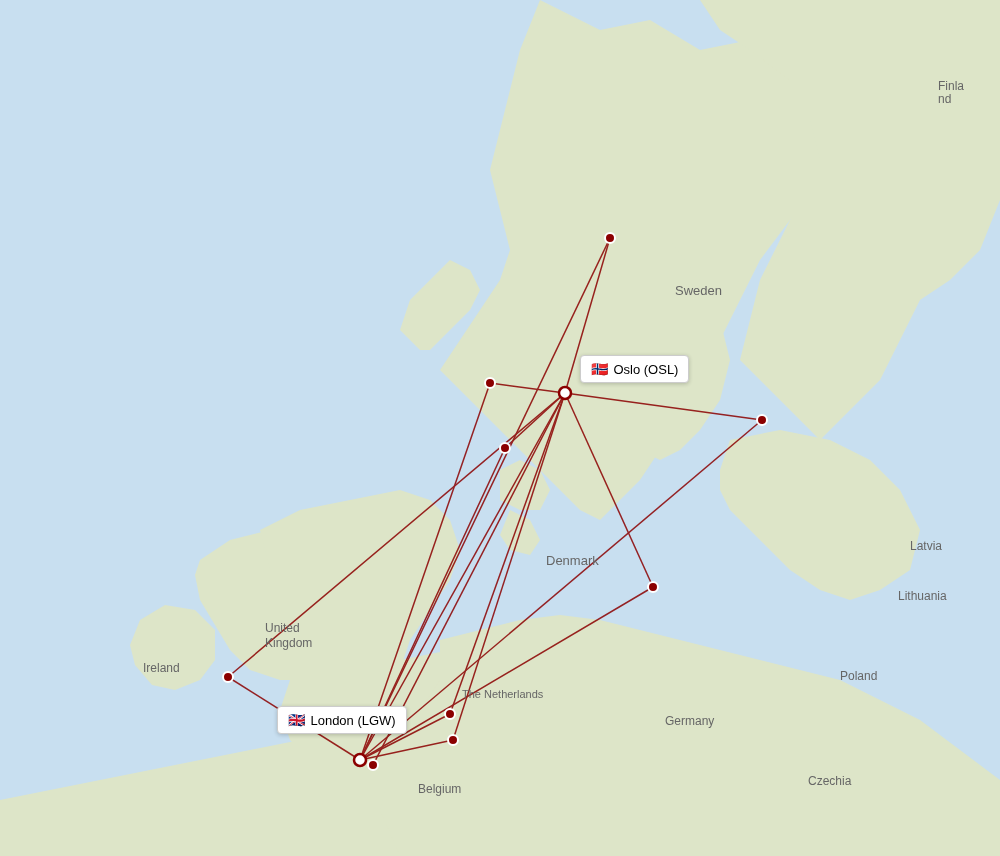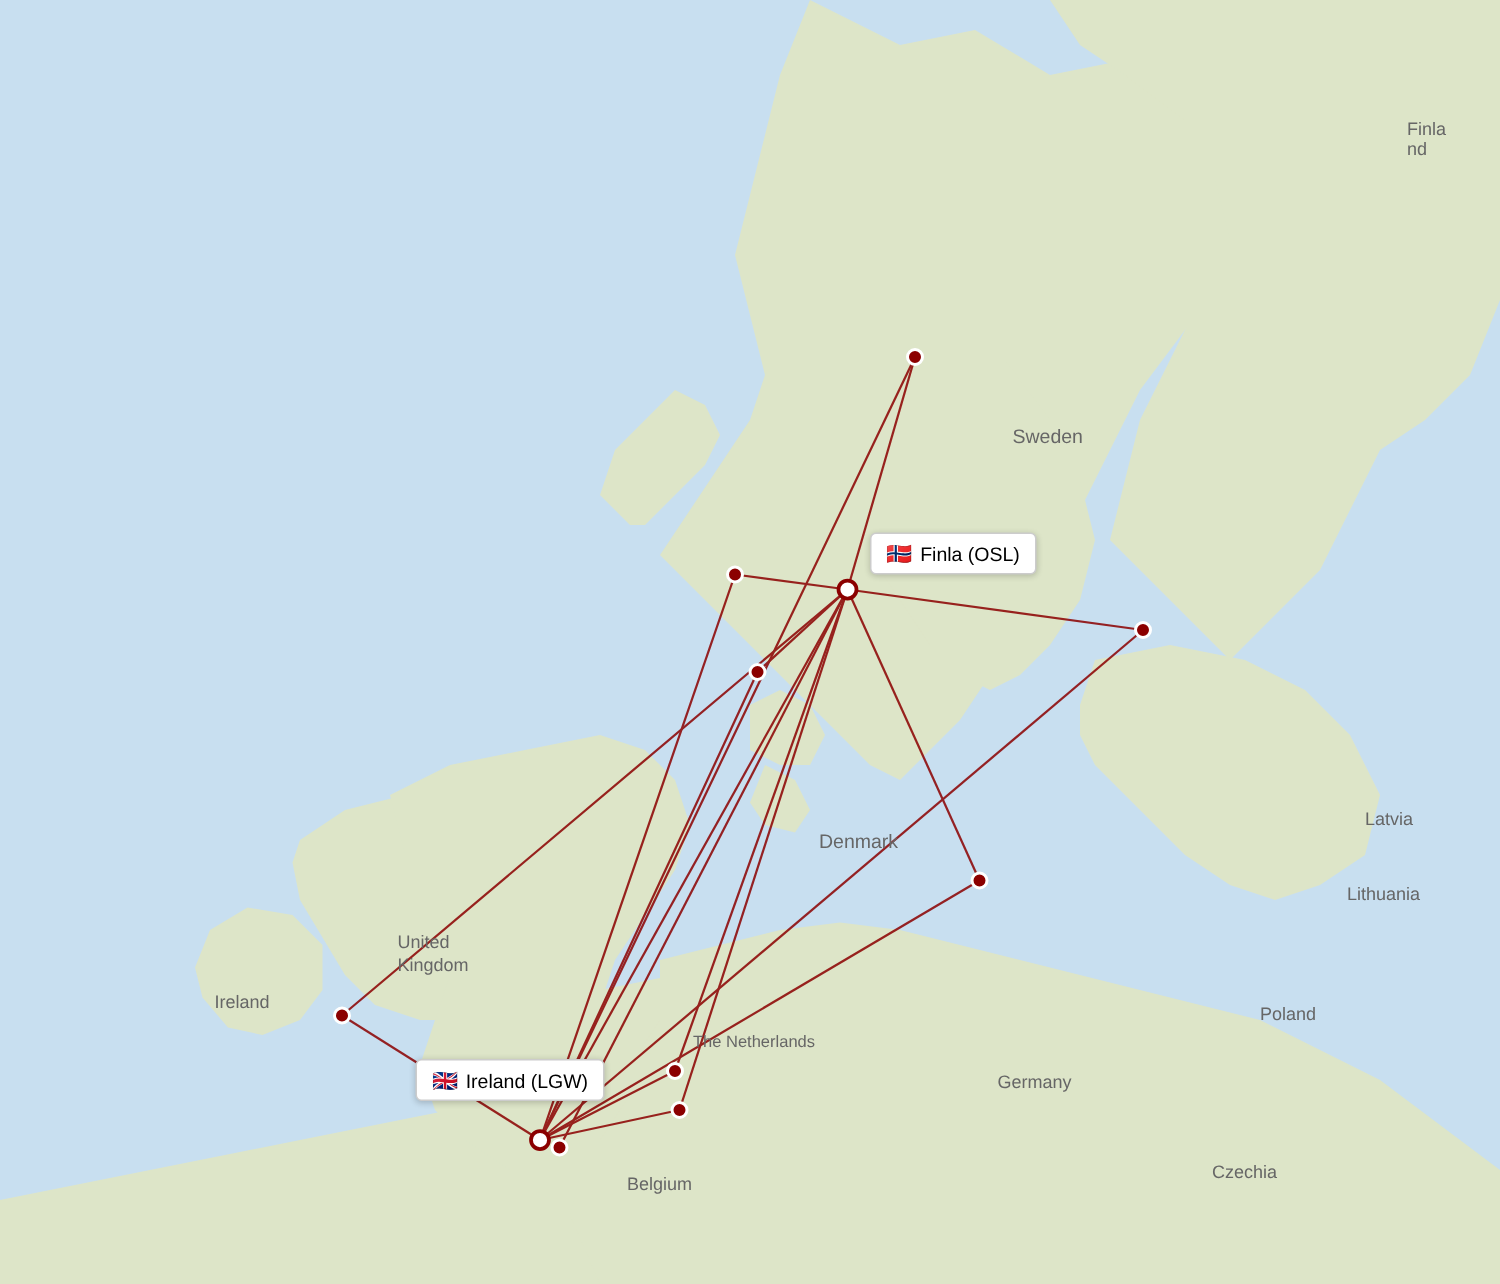--- a/index.html
+++ b/index.html
@@ -120,20 +120,20 @@
     <text x="462" y="698" fill="#666" font-size="11" font-family="Arial">The Netherlands</text>
     <text x="265" y="632" fill="#666" font-size="12" font-family="Arial">United</text>
     <text x="265" y="647" fill="#666" font-size="12" font-family="Arial">Kingdom</text>
     <text x="143" y="672" fill="#666" font-size="12" font-family="Arial">Ireland</text>
     <text x="938" y="90" fill="#666" font-size="12" font-family="Arial">Finla</text>
     <text x="938" y="103" fill="#666" font-size="12" font-family="Arial">nd</text>
   </svg>
 
   <div class="airport-label" style="left: 580px; top: 355px;">
     <span class="flag-emoji">🇳🇴</span>
-    <span>Finla (OSL)</span>
+    <span>Oslo (OSL)</span>
   </div>
 
   <div class="airport-label" style="left: 277px; top: 706px;">
     <span class="flag-emoji">🇬🇧</span>
-    <span>Ireland (LGW)</span>
+    <span>London (LGW)</span>
   </div>
 </div>
 
 </body></html>

